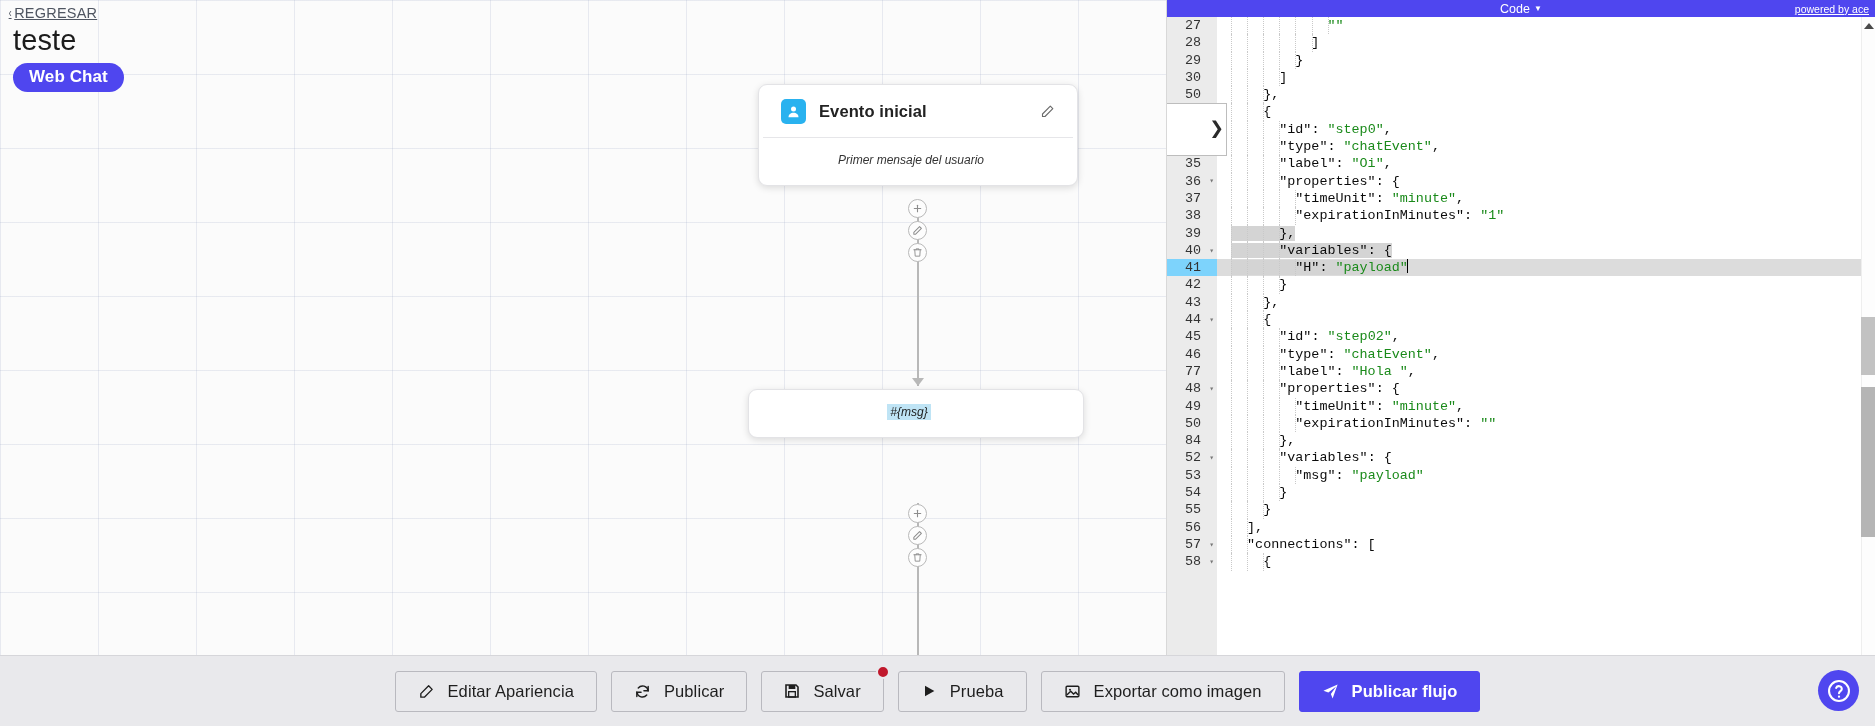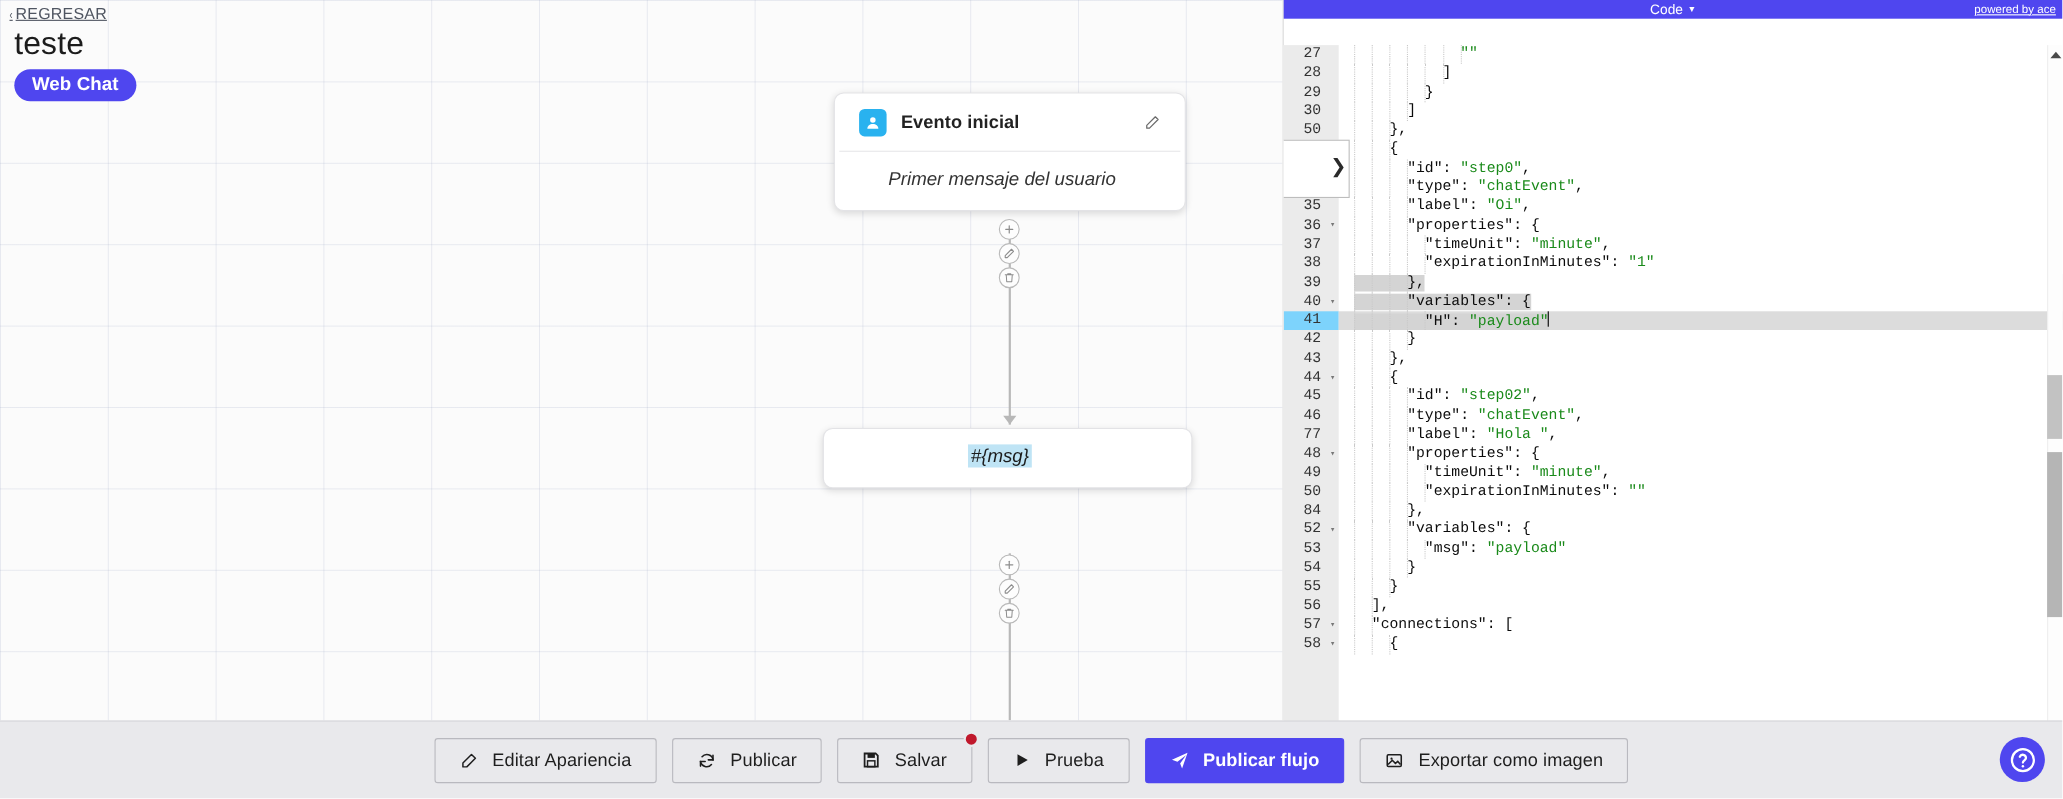--- a/index.html
+++ b/index.html
@@ -66,21 +66,21 @@
     display: flex; align-items: center; justify-content: center;
   }
   .node-title {
     margin-left: 13px; font-size: 16.5px; font-weight: 700;
     color: #222; letter-spacing: .1px; flex: 1 1 auto;
   }
   .node-actions { display: flex; align-items: center; gap: 12px; }
   .icon-btn { cursor: pointer; display: block; line-height: 0; opacity: .82; }
   .node-body {
     padding: 15px 32px 18px 18px;
-    text-align: center; font-size: 17px; font-style: italic;
+    text-align: center; font-size: 12px; font-style: italic;
     color: #2b2b2b;
   }
   .node-body.placeholder { color: #333; }
   .var-chip {
     background: #bfe4f5; color: #1c1c1c;
     font-style: italic; padding: 1px 3px;
   }
 
   
   .conn-line {
@@ -124,21 +124,20 @@
     position: absolute; right: 6px;
     font-size: 10.5px; color: #ffffff;
     text-decoration: underline; cursor: pointer;
   }
 
   .code-area {
     position: relative; height: 638px; overflow: hidden;
     font-family: "Liberation Mono", "DejaVu Sans Mono", monospace;
     font-size: 13.4px; line-height: 17.3px;
     background: #fff;
-    margin-top: 24px;
   }
   .gutter {
     position: absolute; left: 0; top: 0; width: 50px; height: 100%;
     background: #ebebeb; color: #333;
   }
   .gutter-row {
     height: 17.3px; padding-right: 16px;
     text-align: right; position: relative;
     display: flex; align-items: center; justify-content: flex-end;
   }
@@ -413,38 +412,38 @@
 
     <div class="tb-btn">
       <span class="tb-icon">
         <svg width="16" height="16" viewBox="0 0 24 24" fill="#1e1e1e">
           <polygon points="6,4 20,12 6,20"></polygon>
         </svg>
       </span>
       <span>Prueba</span>
     </div>
 
-    <div class="tb-btn primary">
-      <span class="tb-icon">
-        <svg width="17" height="17" viewBox="0 0 24 24" fill="#ffffff">
-          <path d="M22 2L2 11l7 2.5L20 5l-7.5 10.5L15 22z"></path>
-        </svg>
-      </span>
-      <span>Publicar flujo</span>
-    </div>
-
     <div class="tb-btn">
       <span class="tb-icon">
         <svg width="17" height="17" viewBox="0 0 24 24" fill="none" stroke="#1e1e1e" stroke-width="2">
           <rect x="3" y="4.5" width="18" height="15" rx="1.5"></rect>
           <circle cx="8.5" cy="9.5" r="1.4" fill="#1e1e1e" stroke="none"></circle>
           <path d="M4 17l5.5-5.5 4 4 3-2.5L20 17"></path>
         </svg>
       </span>
       <span>Exportar como imagen</span>
+    </div>
+
+    <div class="tb-btn primary">
+      <span class="tb-icon">
+        <svg width="17" height="17" viewBox="0 0 24 24" fill="#ffffff">
+          <path d="M22 2L2 11l7 2.5L20 5l-7.5 10.5L15 22z"></path>
+        </svg>
+      </span>
+      <span>Publicar flujo</span>
     </div>
 
     <div class="help-fab">
       <svg width="26" height="26" viewBox="0 0 24 24" fill="none" stroke="#fff" stroke-width="1.9">
         <circle cx="12" cy="12" r="9.2"></circle>
         <path d="M9.4 9.2a2.7 2.7 0 0 1 5.2 1c0 1.8-2.6 2.1-2.6 3.9" stroke-linecap="round"></path>
         <circle cx="12" cy="17.2" r="1.05" fill="#fff" stroke="none"></circle>
       </svg>
     </div>
   </div>

